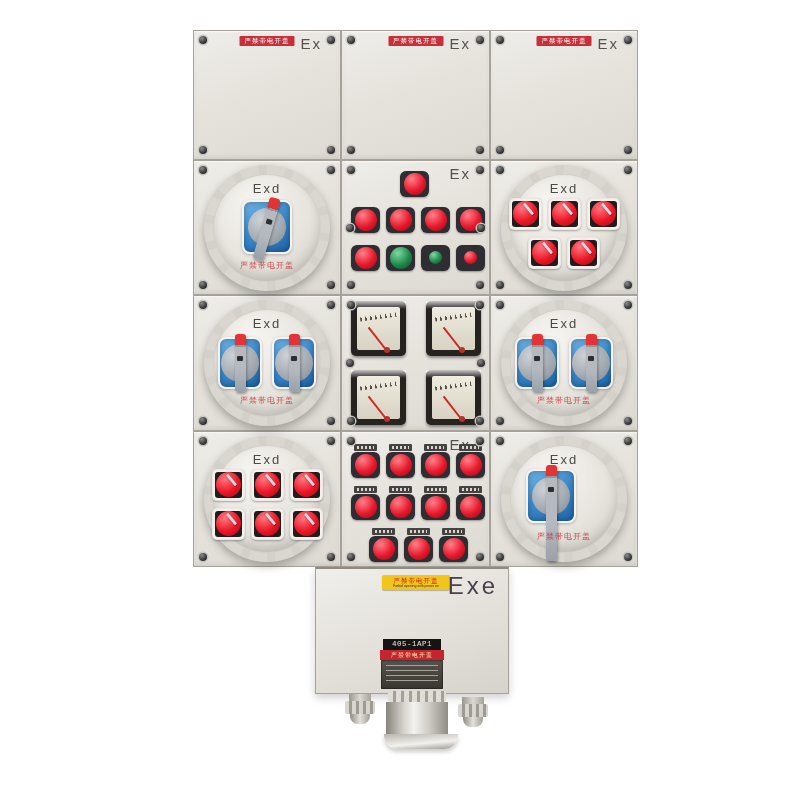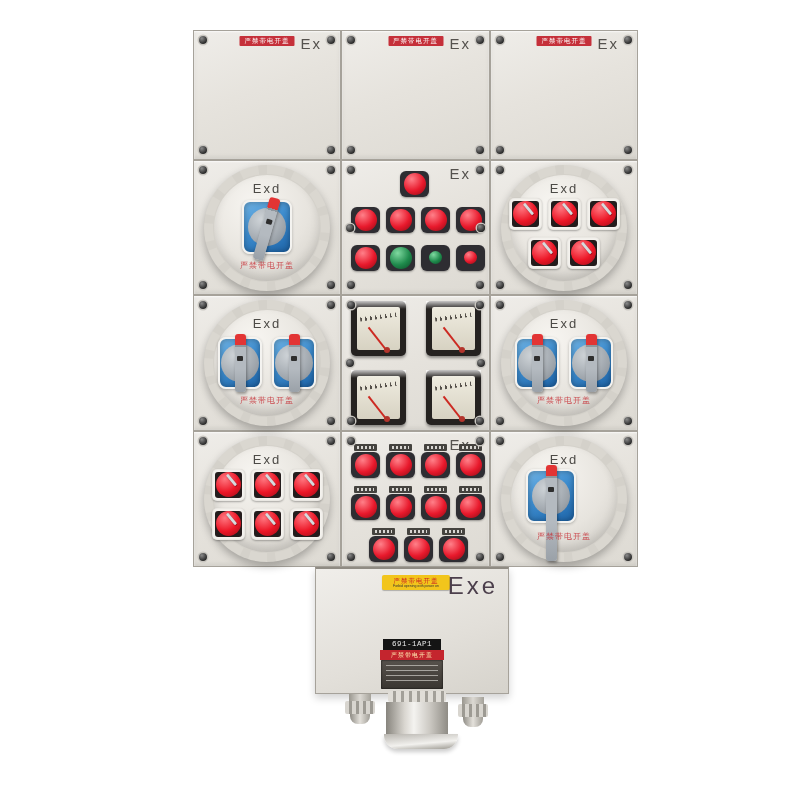--- a/index.html
+++ b/index.html
@@ -447,21 +447,21 @@
     </div>
   </div>
 
   <div class="bbox">
     <div class="ysticker">
       <span class="cn">严禁带电开盖</span>
       <span class="en">Forbid opening with power on</span>
     </div>
     <span class="exe">Exe</span>
     <div class="nameplate">
-      <div class="np-model">691-1AP1</div>
+      <div class="np-model">405-1AP1</div>
       <div class="np-warn">严禁带电开盖</div>
       <div class="np-plate"></div>
     </div>
   </div>
 
   <div class="gland-s" style="left:344px;top:694px">
     <div class="cap"></div>
       <div class="hex"></div>
       <div class="tip"></div>
   </div>

